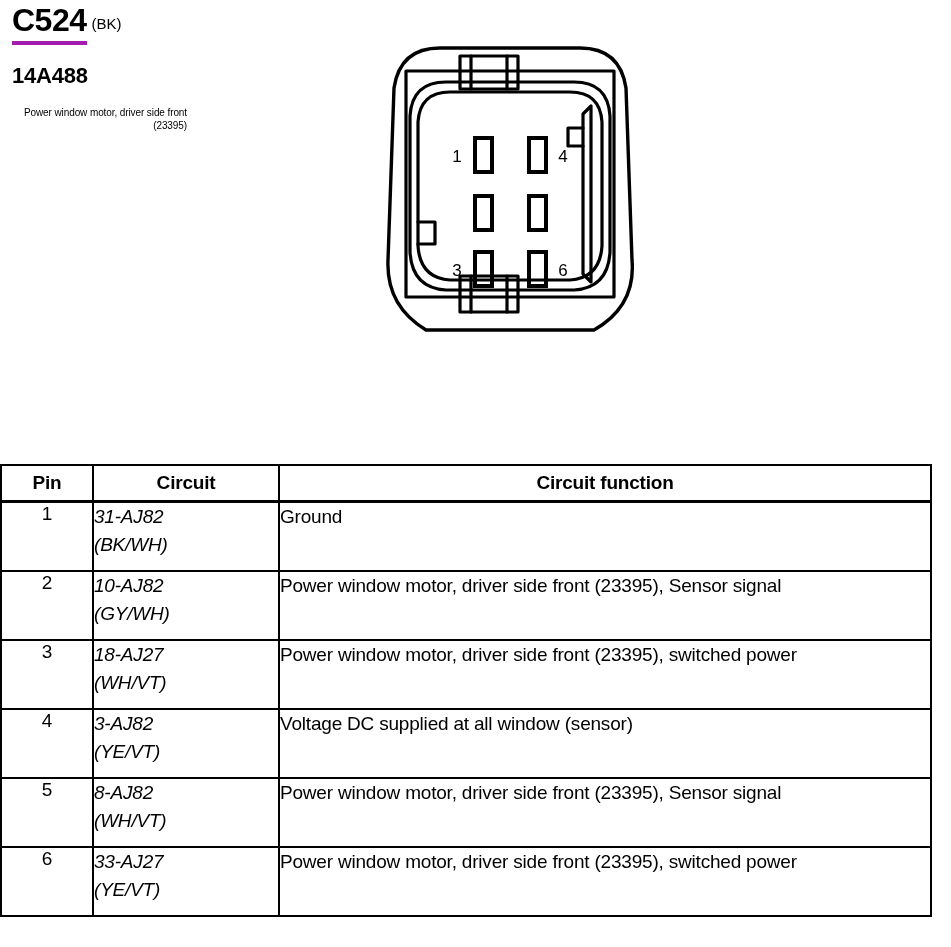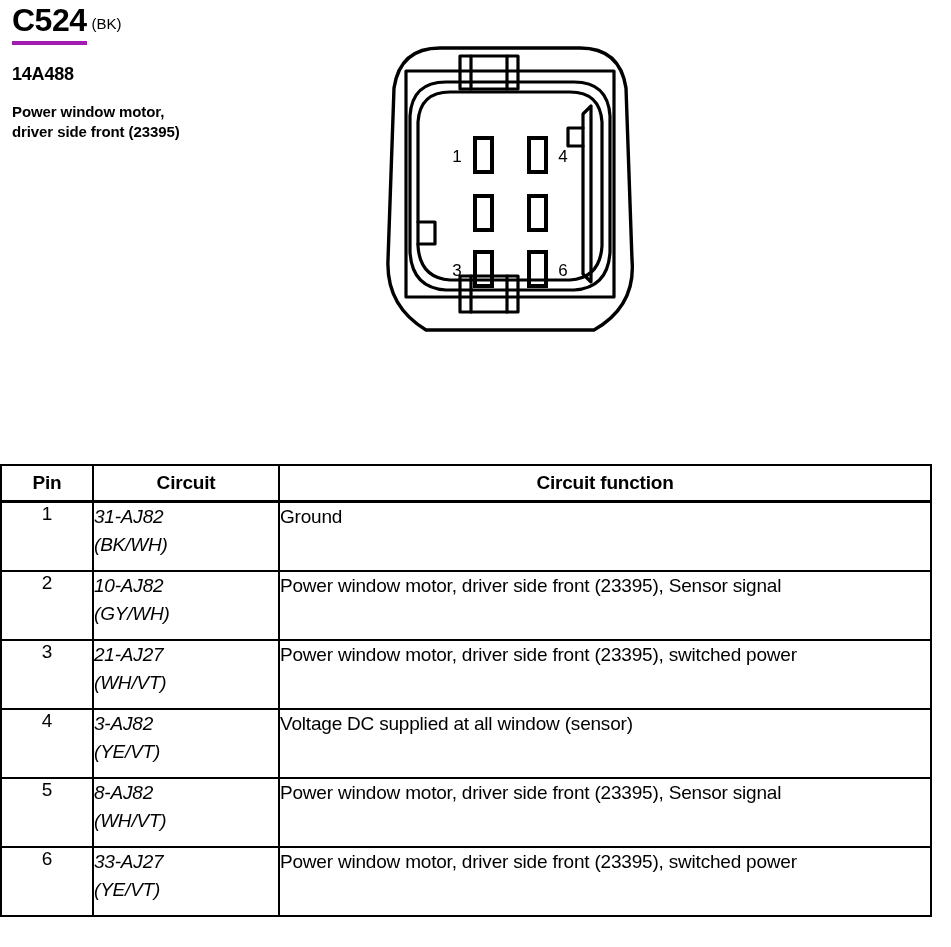--- a/index.html
+++ b/index.html
@@ -39,33 +39,34 @@
     line-height: 1.05;
   }
   #connector-color-code {
     font-size: 15px;
     font-weight: normal;
     margin-left: 5px;
     margin-top: 12px;
     line-height: 1;
   }
   #part-number {
-    font-size: 18px;
+    font-size: 22px;
     font-weight: bold;
     margin-top: 20px;
     letter-spacing: -0.2px;
     line-height: 1;
   }
   #connector-description {
-    font-size: 15px;
-    font-weight: bold;
+    font-size: 10px;
+    font-weight: normal;
     margin-top: 19px;
     line-height: 1.34;
     width: 175px;
     letter-spacing: -0.1px;
+    text-align: right;
   }
 
   
   #connector-diagram {
     position: absolute;
     left: 378px;
     top: 44px;
   }
 
   
@@ -210,21 +211,21 @@
         <td class="cell-circuit">
           <span class="circuit-id">10-AJ82</span>
           <span class="circuit-colors">(GY/WH)</span>
         </td>
         <td class="cell-function">Power window motor, driver side front (23395), Sensor signal</td>
       </tr>
 
       <tr>
         <td class="cell-pin">3</td>
         <td class="cell-circuit">
-          <span class="circuit-id">21-AJ27</span>
+          <span class="circuit-id">18-AJ27</span>
           <span class="circuit-colors">(WH/VT)</span>
         </td>
         <td class="cell-function">Power window motor, driver side front (23395), switched power</td>
       </tr>
 
       <tr>
         <td class="cell-pin">4</td>
         <td class="cell-circuit">
           <span class="circuit-id">3-AJ82</span>
           <span class="circuit-colors">(YE/VT)</span>

